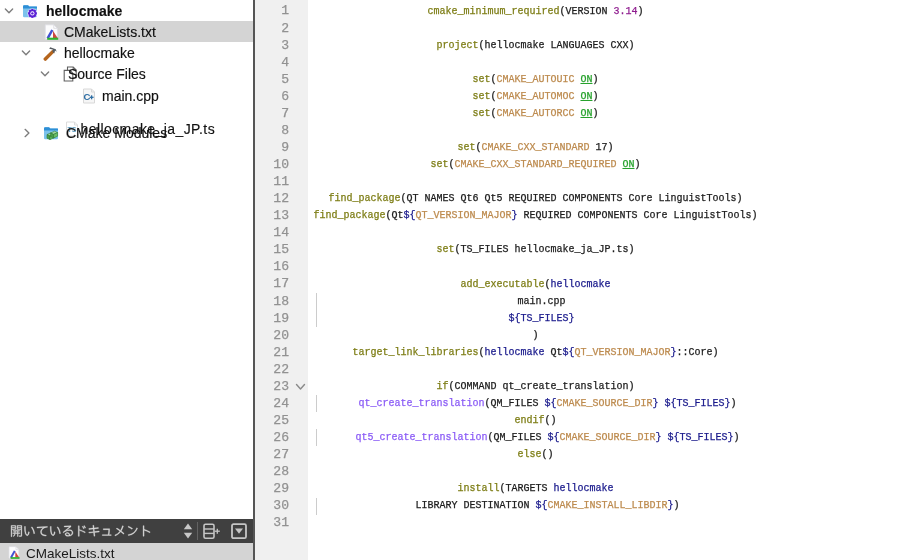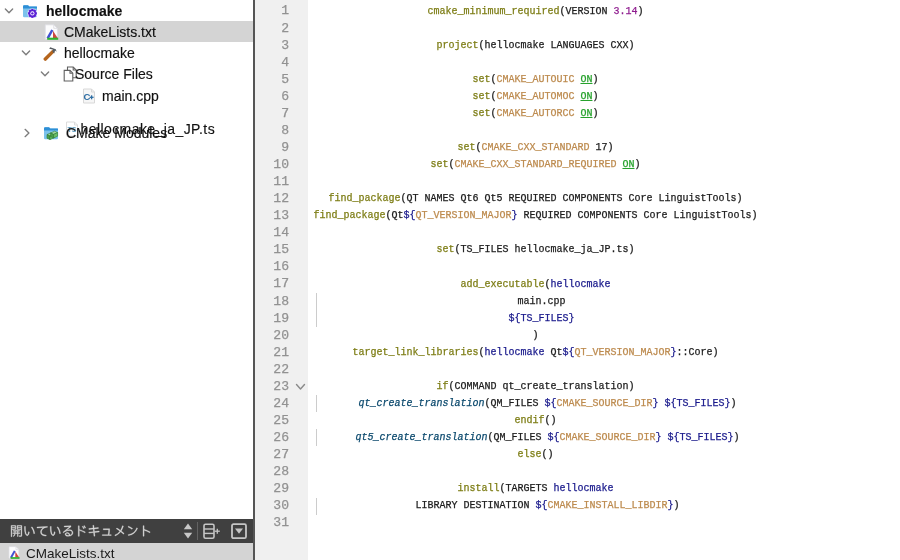--- a/index.html
+++ b/index.html
@@ -24,21 +24,21 @@
 
 #gutter { position:absolute; left:255px; top:0; width:53px; height:560px; background:#f0f0f0; }
 #code, #lnums { font-family:"Liberation Mono", monospace; font-size:10px; line-height:17.07px; white-space:pre;text-align:center; -webkit-text-stroke:0.25px currentColor; }
 #lnums { position:absolute; left:255px; top:2.45px; width:34px; text-align:right; color:#929292; font-size:13.1px; }
 #code { position:absolute; left:313.4px; top:2.5px; color:#1c1c1c; }
 .o { color:#7d7d15; }      
 .t { color:#bd8b4f;margin-top:48px; }      
 .g { color:#27a22d;text-decoration:underline; }      
 .p { color:#8f1d8f; }      
 .n { color:#1a1a8c; }      
-.c { color:#0c4a6e;font-style:italic; }      
+.c { color:#8b5cf6; }      
 .guide { position:absolute; width:1px; background:#cccccc; left:316px; }
 #foldchev { position:absolute; left:294.5px; width:11px; height:8px; }
 </style>
 </head>
 <body>
 <div id="app">
 
   <div id="tree">
     <div class="row" style="top:0">
       <svg class="chev" style="left:4px" viewBox="0 0 11 11">
@@ -87,21 +87,21 @@
     <div class="row" style="top:63.9px">
       <svg class="chev" style="left:40px" viewBox="0 0 11 11">
           <path d="M1.5 3.2 L5.5 7.4 L9.5 3.2" fill="none" stroke="#7d7d7d" stroke-width="1.5" stroke-linecap="round" stroke-linejoin="round"></path>
         </svg>
       <svg class="ticon" style="left:61.5px" viewBox="0 0 16 16">
         <path d="M5.5 1 H11.2 L14.2 4 V11.8 H5.5 Z" fill="#fff" stroke="#606060" stroke-width="1.1"></path>
         <path d="M11.2 1 V4 H14.2" fill="none" stroke="#606060" stroke-width="1.1"></path>
         <path d="M2.2 4.4 H8 L10.8 7.2 V15 H2.2 Z" fill="#fff" stroke="#606060" stroke-width="1.1"></path>
         <path d="M8 4.4 V7.2 H10.8" fill="none" stroke="#606060" stroke-width="1.1"></path>
       </svg>
-      <span class="rlabel" style="left:75px">Source Files</span>
+      <span class="rlabel" style="left:68px">Source Files</span>
     </div>
     <div class="row" style="top:85.2px">
       <svg class="ticon" style="left:81px" viewBox="0 0 16 16">
         <path d="M2.5 1 H10.5 L13.5 4 V15 H2.5 Z" fill="#f6f6f6" stroke="#d8d8d8" stroke-width="1"></path>
         <path d="M10.5 1 V4 H13.5" fill="none" stroke="#d8d8d8" stroke-width="1"></path>
         <text x="2.6" y="12" font-size="9.5" font-weight="bold" fill="#2b6ca3" font-family="Liberation Sans, sans-serif">C</text>
         <g stroke="#2b6ca3" stroke-width="1.3">
             <line x1="8.6" y1="9.3" x2="12.6" y2="9.3"></line>
             <line x1="10.6" y1="7.3" x2="10.6" y2="11.3"></line>
           </g>

